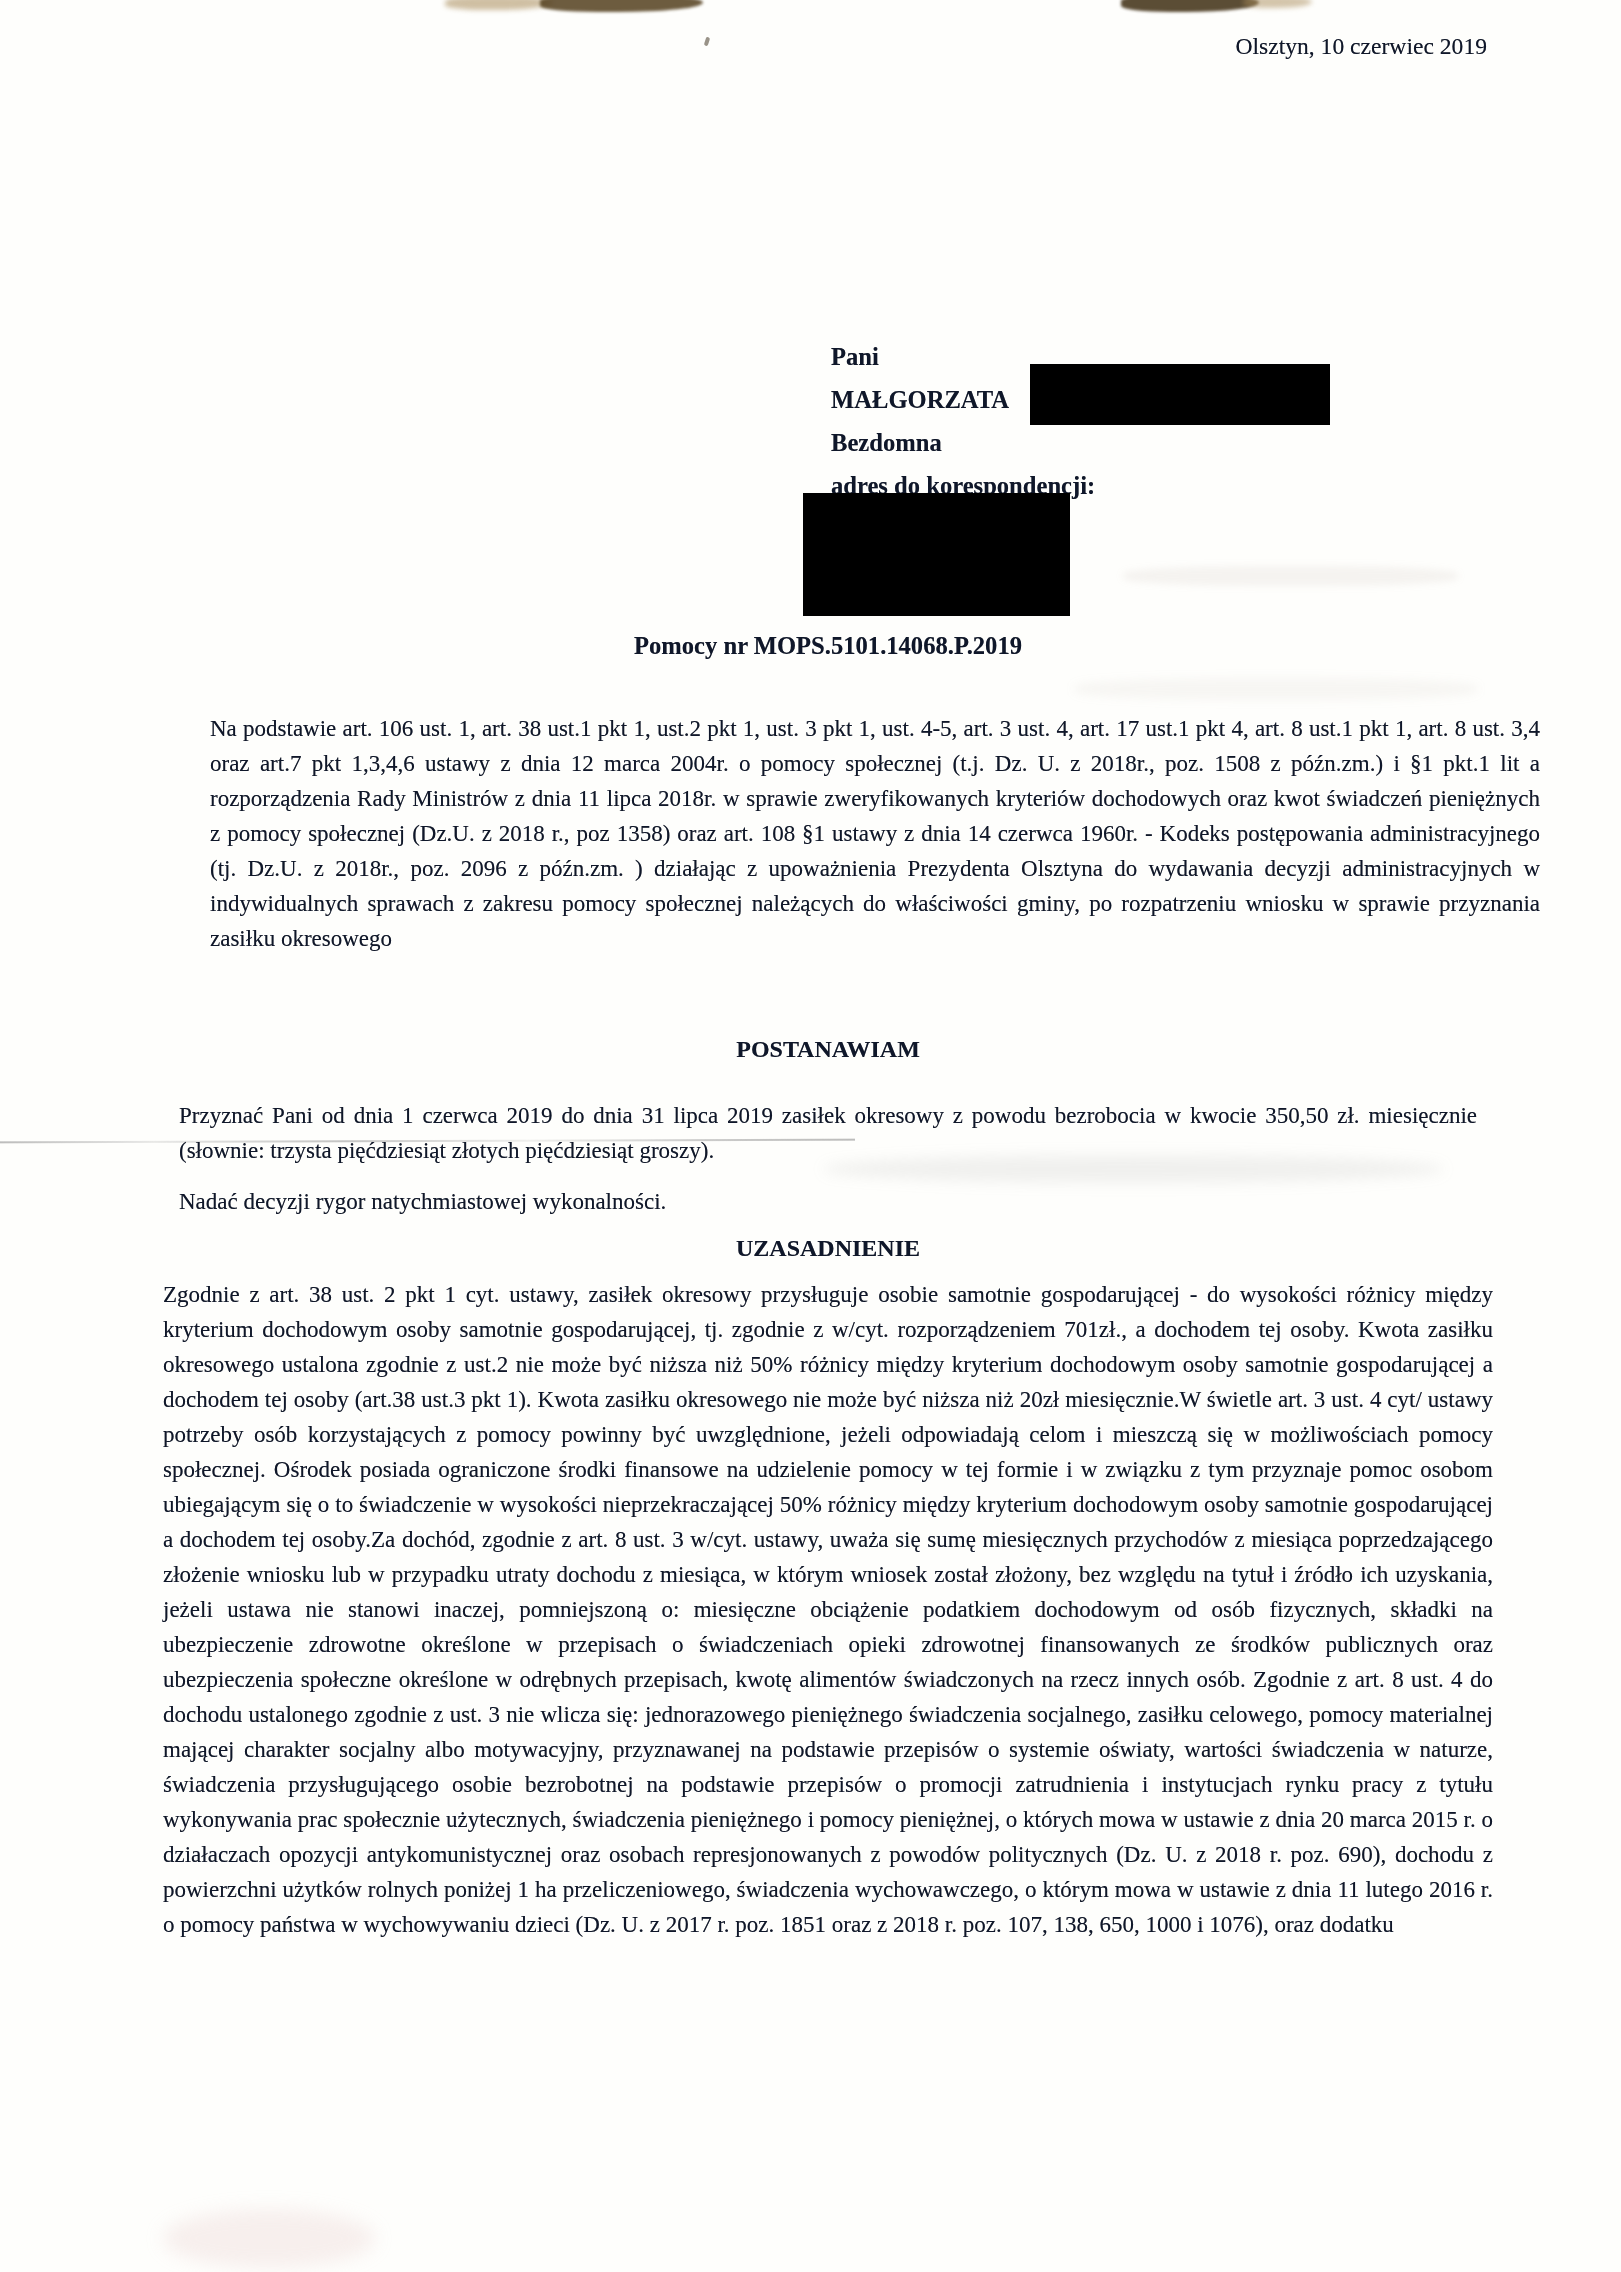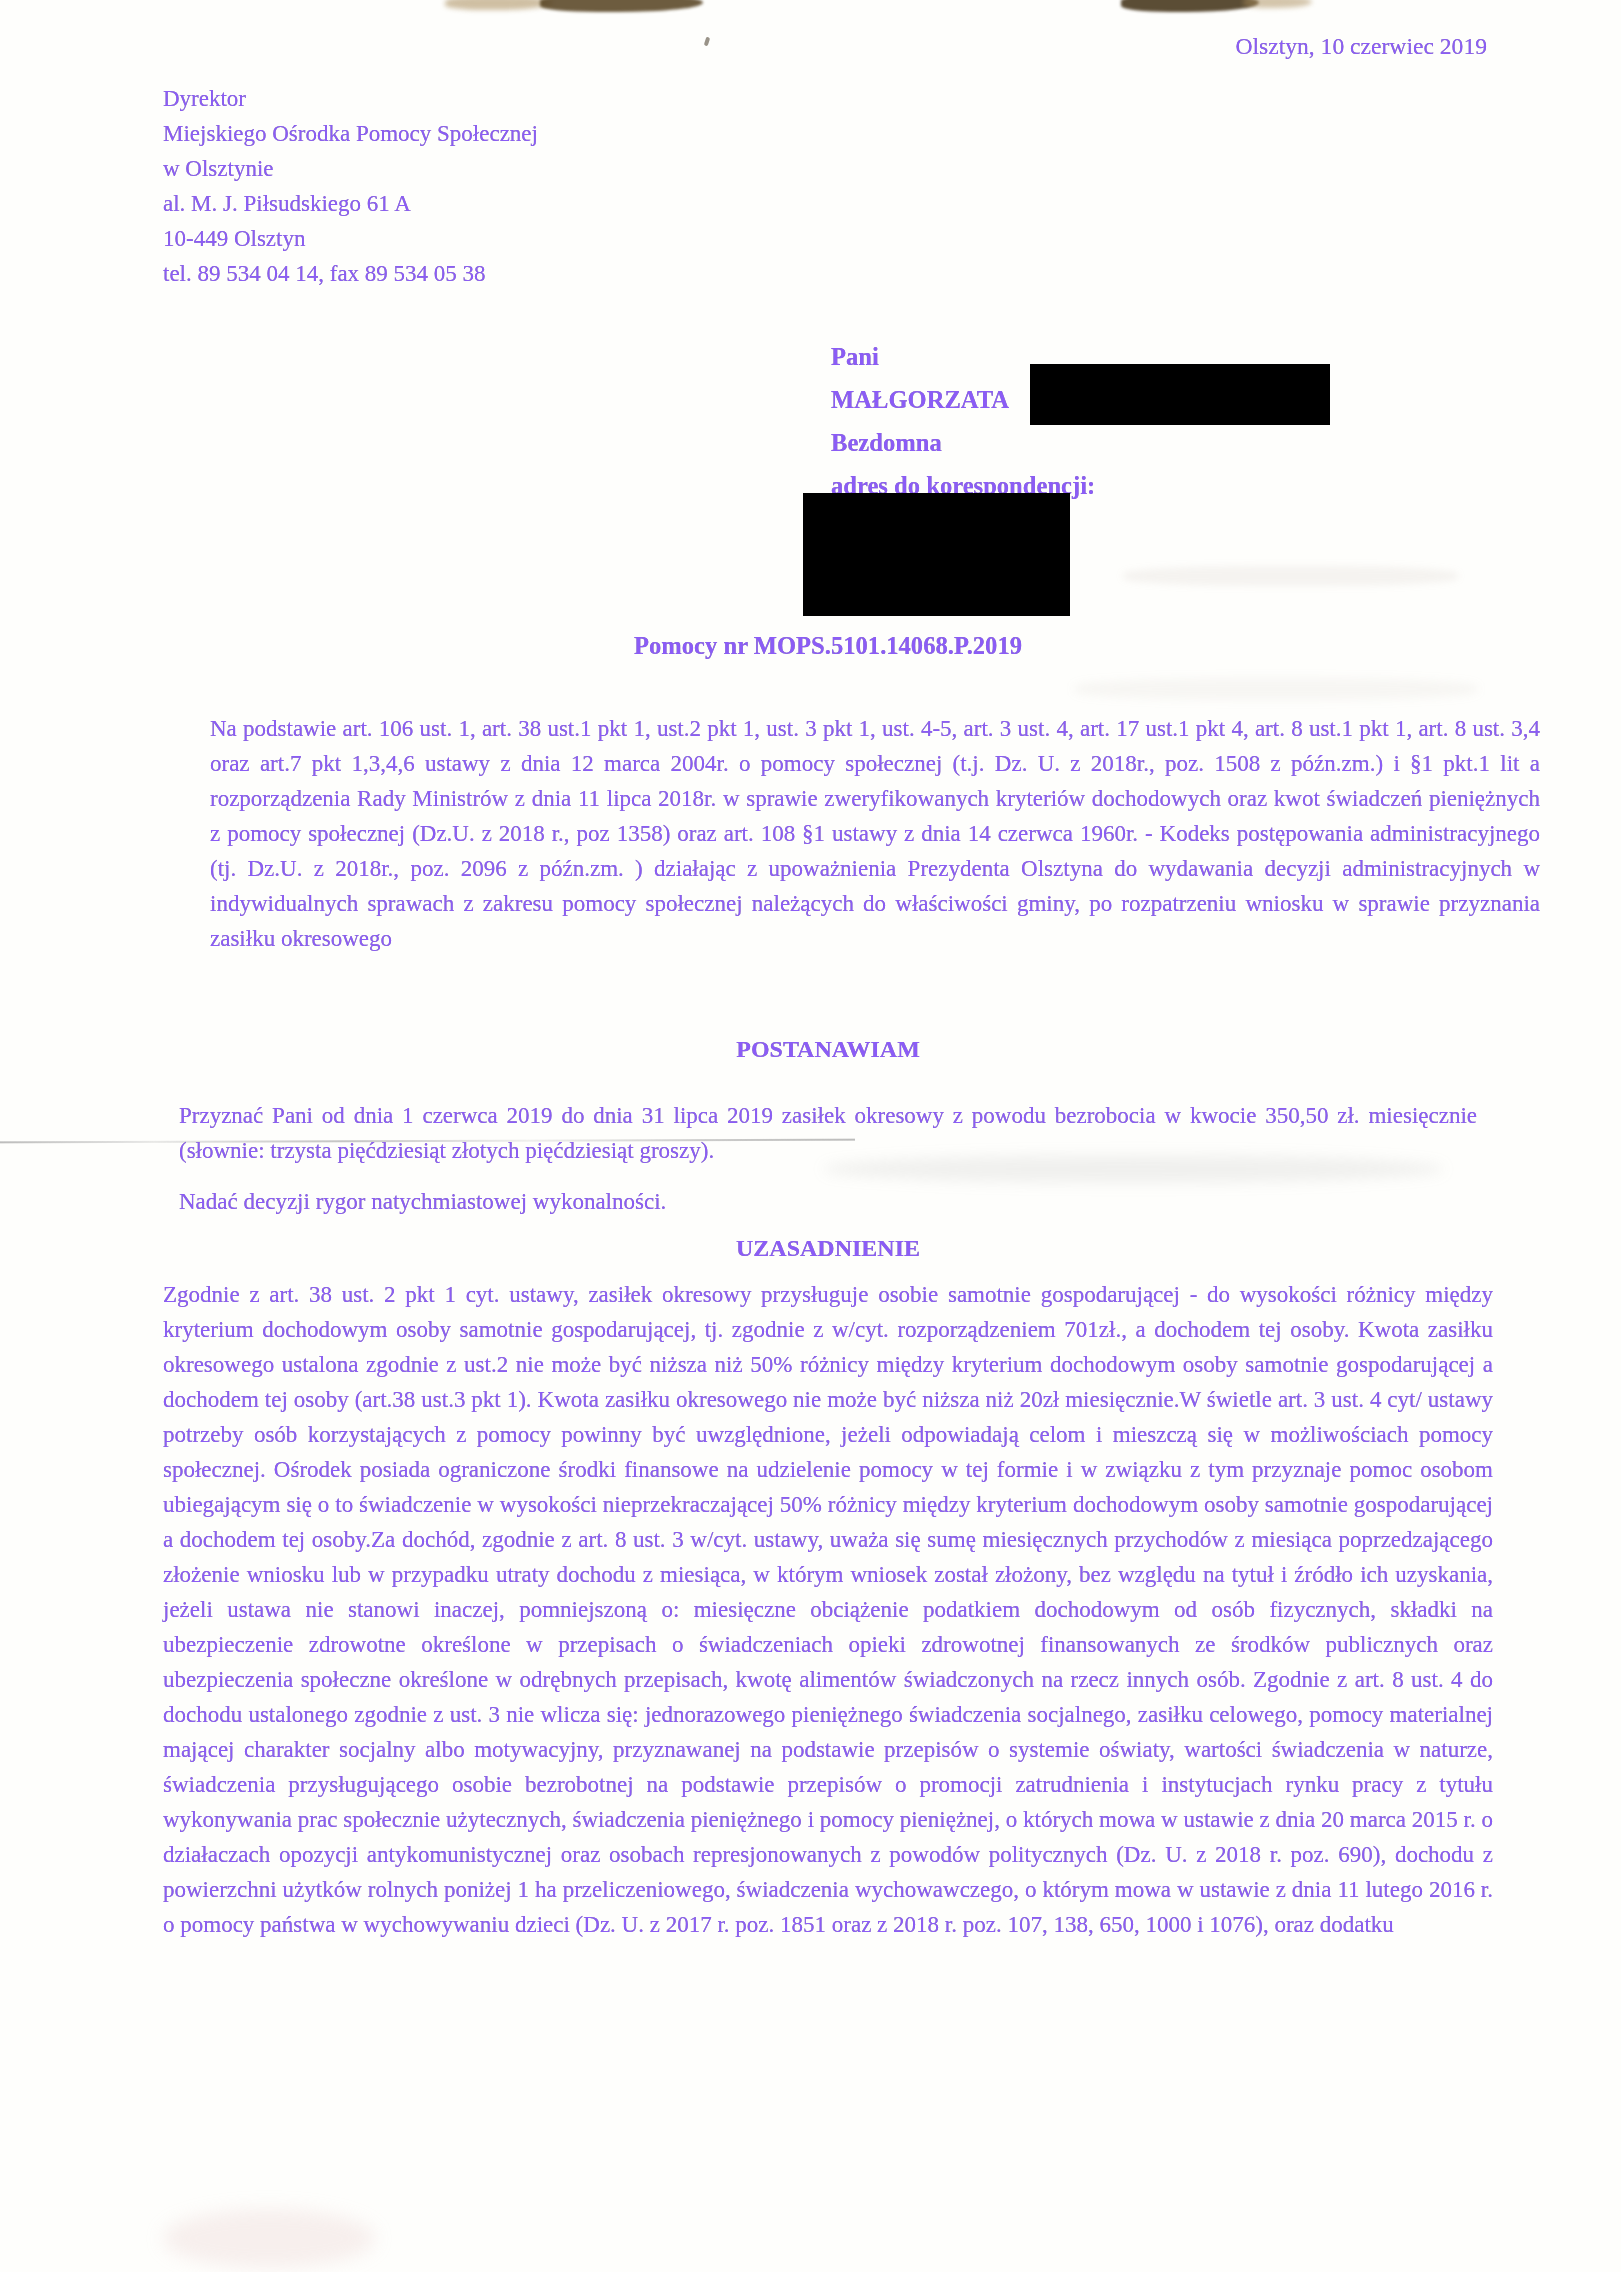--- a/index.html
+++ b/index.html
@@ -9,21 +9,21 @@
     background: #e8e8e8;
   }
   .page {
     position: relative;
     width: 1621px;
     height: 2273px;
     margin: 0 auto;
     background: #fefefc;
     overflow: hidden;
     font-family: "Liberation Serif", "DejaVu Serif", serif;
-    color: #8b5cf6;
+    color: #0f172a;
     text-shadow: 0 0 0.6px rgba(55, 55, 55, 0.55);
   }
   
   .smudge {
     position: absolute;
     border-radius: 45% 55% 60% 40%;
     pointer-events: none;
   }
   .smudge-a { left: 445px; top: -3.9px; width: 108px; height: 13.8px; background: #a98c5a; filter: blur(2.5px); opacity: .55; }
   .smudge-b { left: 540px; top: -5.9px; width: 163px; height: 17.7px; background: #54401f; filter: blur(1.8px); opacity: .85; }
@@ -146,28 +146,20 @@
   <div class="smudge smudge-d"></div>
   <div class="speck"></div>
   <div class="crease"></div>
   <div class="shadow-band"></div>
   <div class="ghost-1"></div>
   <div class="ghost-2"></div>
   <div class="pink-smudge"></div>
 
   <div class="dateline">Olsztyn, 10 czerwiec 2019</div>
 
-  <div class="sender">
-    <div>Dyrektor</div>
-    <div>Miejskiego Ośrodka Pomocy Społecznej</div>
-    <div>w Olsztynie</div>
-    <div>al. M. J. Piłsudskiego 61 A</div>
-    <div>10-449 Olsztyn</div>
-    <div>tel. 89 534 04 14, fax 89 534 05 38</div>
-  </div>
 
   <div class="recipient">
     <div>Pani</div>
     <div>MAŁGORZATA</div>
     <div>Bezdomna</div>
     <div>adres do korespondencji:</div>
   </div>
 
   <div class="redaction redaction-name"></div>
   <div class="redaction redaction-address"></div>

